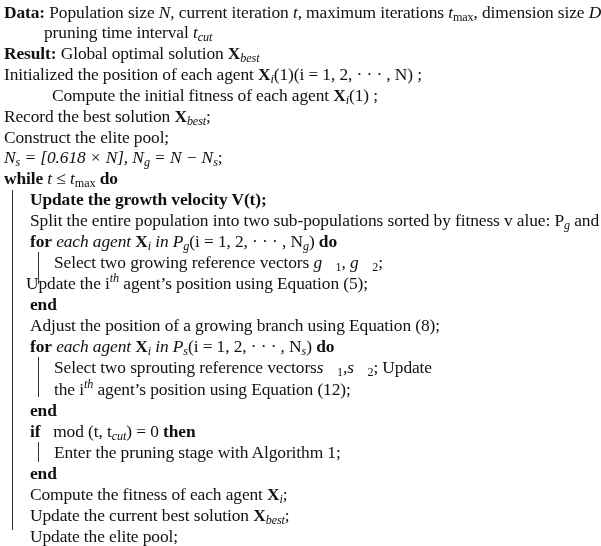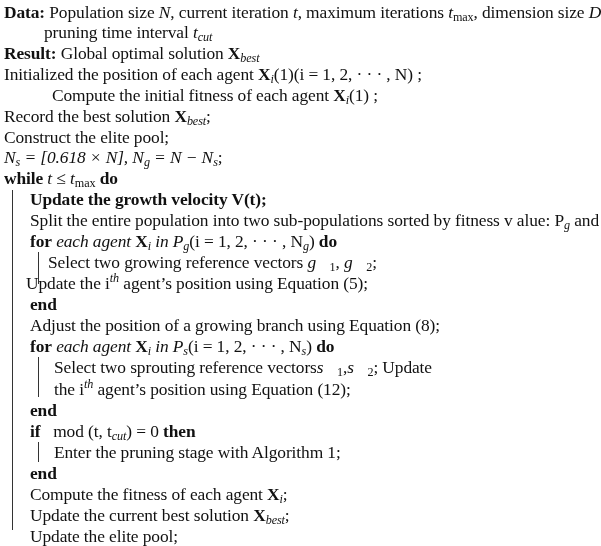--- a/index.html
+++ b/index.html
@@ -69,21 +69,21 @@
     <span>Update the growth velocity V(t);</span>
   </div>
   <div class="line" style="left:30px; top:210px;">
     <span>Split the entire population into two sub-populations sorted by fitness v alue: P</span><sub class="it">g</sub><span> and P</span>
   </div>
 
   <div class="line" style="left:30px; top:231px;">
     <span class="kw">for</span> <span class="it">each agent </span><span class="bx">X</span><sub class="it">i</sub><span class="it"> in P</span><sub class="it">g</sub><span>(i = 1, 2, · · · , N</span><sub class="it">g</sub><span>)</span> <span class="kw">do</span>
   </div>
   <div class="vrule" style="left:38px; top:252px; height:32px;"></div>
-  <div class="line" style="left:48px; top:252px;">
+  <div class="line" style="left:54px; top:252px;">
     <span>Select two growing reference vectors </span><span class="it">g⃗</span><sub>1</sub><span>, </span><span class="it">g⃗</span><sub>2</sub><span>;</span>
   </div>
   <div class="line" style="left:26px; top:273px;">
     <span>Update the i</span><sup class="it">th</sup><span> agent’s position using Equation (5);</span>
   </div>
   <div class="line" style="left:30px; top:294px;">
     <span class="kw">end</span>
   </div>
   <div class="line" style="left:30px; top:315px;">
     <span>Adjust the position of a growing branch using Equation (8);</span>

